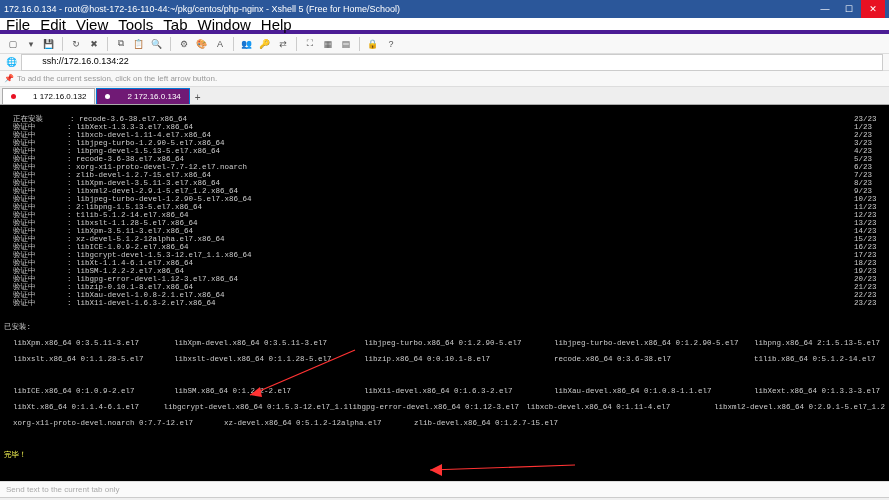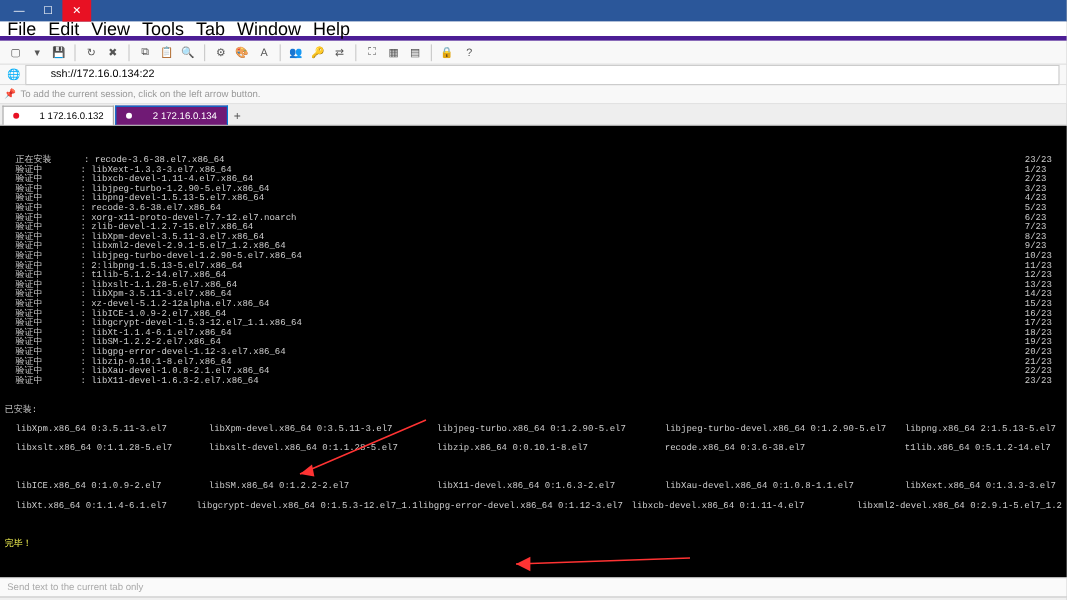--- a/index.html
+++ b/index.html
@@ -124,21 +124,21 @@
   width: 14px; height: 14px;
   display: flex; align-items: center; justify-content: center;
   font-size: 10px; color: #555; cursor: pointer;
 }
 .terminal {
   background: #000;
   color: #ccc;
   font-family: "Consolas","Courier New",monospace;
   font-size: 7.5px;
   line-height: 8px;
-  padding: 17px 4px;
+  padding: 2px 4px;
   height: 376px;
   overflow: hidden;
   white-space: pre;
   position: relative;
 }
 .terminal .yellow { color: #ffff55; }
 .terminal .arrow {
   position: absolute;
   pointer-events: none;
 }
@@ -171,20 +171,21 @@
   padding: 0 3px;
   border: 1px solid #bbb;
 }
 .row { display: flex; }
 .cell { white-space: pre; }
 </style>
 </head>
 <body>
 
 <div class="titlebar">
+  <span class="title">172.16.0.134 - root@host-172-16-110-44:~/pkg/centos/php-nginx - Xshell 5 (Free for Home/School)</span>
   <div class="win-controls">
     <div>—</div>
     <div>☐</div>
     <div class="close">✕</div>
   </div>
 </div>
 
 <div class="menubar">
   <span>File</span>
   <span>Edit</span>
@@ -270,20 +271,25 @@
   <span class="cell" style="width:200px"><span>libXau-devel.x86_64 0:1.0.8-1.1.el7</span></span>
   <span class="cell"><span>libXext.x86_64 0:1.3.3-3.el7</span></span>
 </div>
 <div class="row">
   <span class="cell" style="width:170px">  <span>libXt.x86_64 0:1.1.4-6.1.el7</span></span>
   <span class="cell" style="width:190px"><span>libgcrypt-devel.x86_64 0:1.5.3-12.el7_1.1</span></span>
   <span class="cell" style="width:190px"><span>libgpg-error-devel.x86_64 0:1.12-3.el7</span></span>
   <span class="cell" style="width:200px"><span>libxcb-devel.x86_64 0:1.11-4.el7</span></span>
   <span class="cell"><span>libxml2-devel.x86_64 0:2.9.1-5.el7_1.2</span></span>
 </div>
+<div class="row">
+  <span class="cell" style="width:220px">  <span>xorg-x11-proto-devel.noarch 0:7.7-12.el7</span></span>
+  <span class="cell" style="width:190px"><span>xz-devel.x86_64 0:5.1.2-12alpha.el7</span></span>
+  <span class="cell"><span>zlib-devel.x86_64 0:1.2.7-15.el7</span></span>
+</div>
 <div>&nbsp;</div>
 <div><span class="yellow">完毕！</span></div>
 
 
 
 
 
 
 
 

